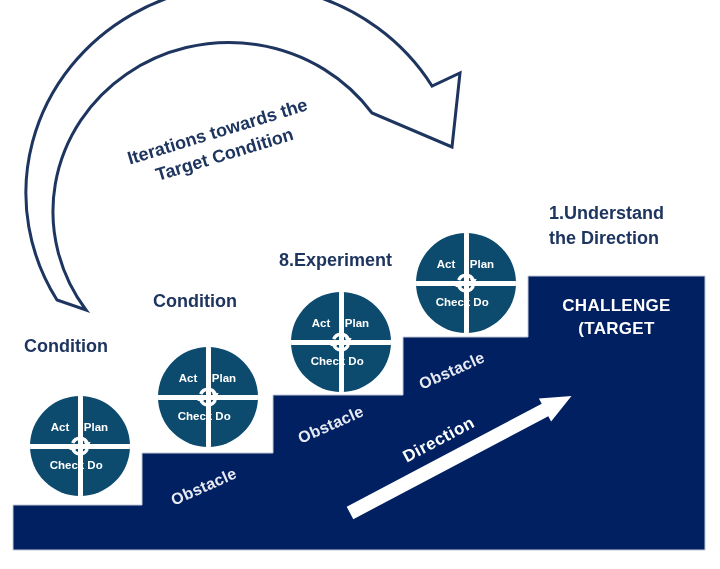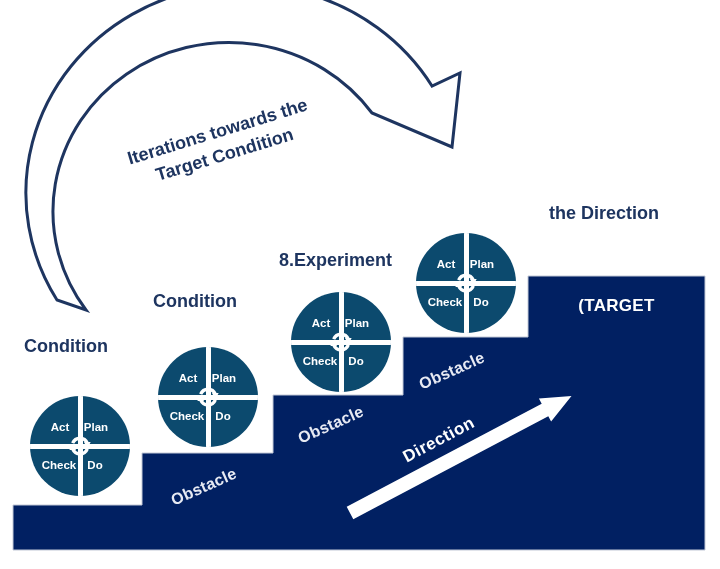--- a/index.html
+++ b/index.html
@@ -31,21 +31,21 @@
     position:absolute;width:100px;height:100px;border-radius:50%;
     background:#0c4a6e;overflow:hidden;
   }
   .pdca .bar-v{position:absolute;left:47.5px;top:0;width:5px;height:100px;background:#fff;}
   .pdca .bar-h{position:absolute;top:47.5px;left:0;width:100px;height:5px;background:#fff;}
   .pdca .q{
     position:absolute;transform:translate(-50%,-50%);
     color:#fff;font-weight:bold;font-size:11.5px;white-space:nowrap;
   }
   .q-act{left:30%;top:31%;} .q-plan{left:66%;top:31%;}
-  .q-check{left:29%;top:69%;} .q-do{left:65%;top:69%;}
+  .q-check{left:29%;top:69%;padding-left:16px;} .q-do{left:65%;top:69%;}
   .cycle{position:absolute;left:50%;top:50%;width:27px;height:27px;transform:translate(-50%,-50%);}
 
   .obstacle{
     position:absolute;transform:translate(-50%,-50%) rotate(-24deg);
     color:#e7eaf3;font-weight:bold;font-size:16px;white-space:nowrap;letter-spacing:.3px;
   }
   .obstacle-1{left:204px;top:487px;}
   .obstacle-2{left:331px;top:425px;}
   .obstacle-3{left:452px;top:371px;}
 
@@ -81,20 +81,21 @@
   <div class="stage-label stage-current">
     <div>Condition</div>
   </div>
   <div class="stage-label stage-next">
     <div>Condition</div>
   </div>
   <div class="stage-label stage-experiment">
     <div>8.Experiment</div>
   </div>
   <div class="stage-label stage-understand">
+    <div>1.Understand</div>
     <div>the Direction</div>
   </div>
 
   <div class="pdca" style="left:30px;top:396px;">
     <div class="bar-v"></div>
     <div class="bar-h"></div>
     <span class="q q-act">Act</span>
     <span class="q q-plan">Plan</span>
     <span class="q q-check">Check</span>
     <span class="q q-do">Do</span>
@@ -149,18 +150,19 @@
       <path d="M18.5 14.5 A 7 7 0 0 1 5.5 14.5" fill="none" stroke="#fff" stroke-width="3"></path>
       <polygon points="2.5,15.5 8.5,15.5 5.5,10" fill="#fff"></polygon>
     </svg>
   </div>
 
   <div class="obstacle obstacle-1">Obstacle</div>
   <div class="obstacle obstacle-2">Obstacle</div>
   <div class="obstacle obstacle-3">Obstacle</div>
 
   <div class="challenge">
+    <div>CHALLENGE</div>
     <div>(TARGET</div>
   </div>
 
   <div class="direction-label">Direction</div>
 
 </div>
 
 </body></html>

